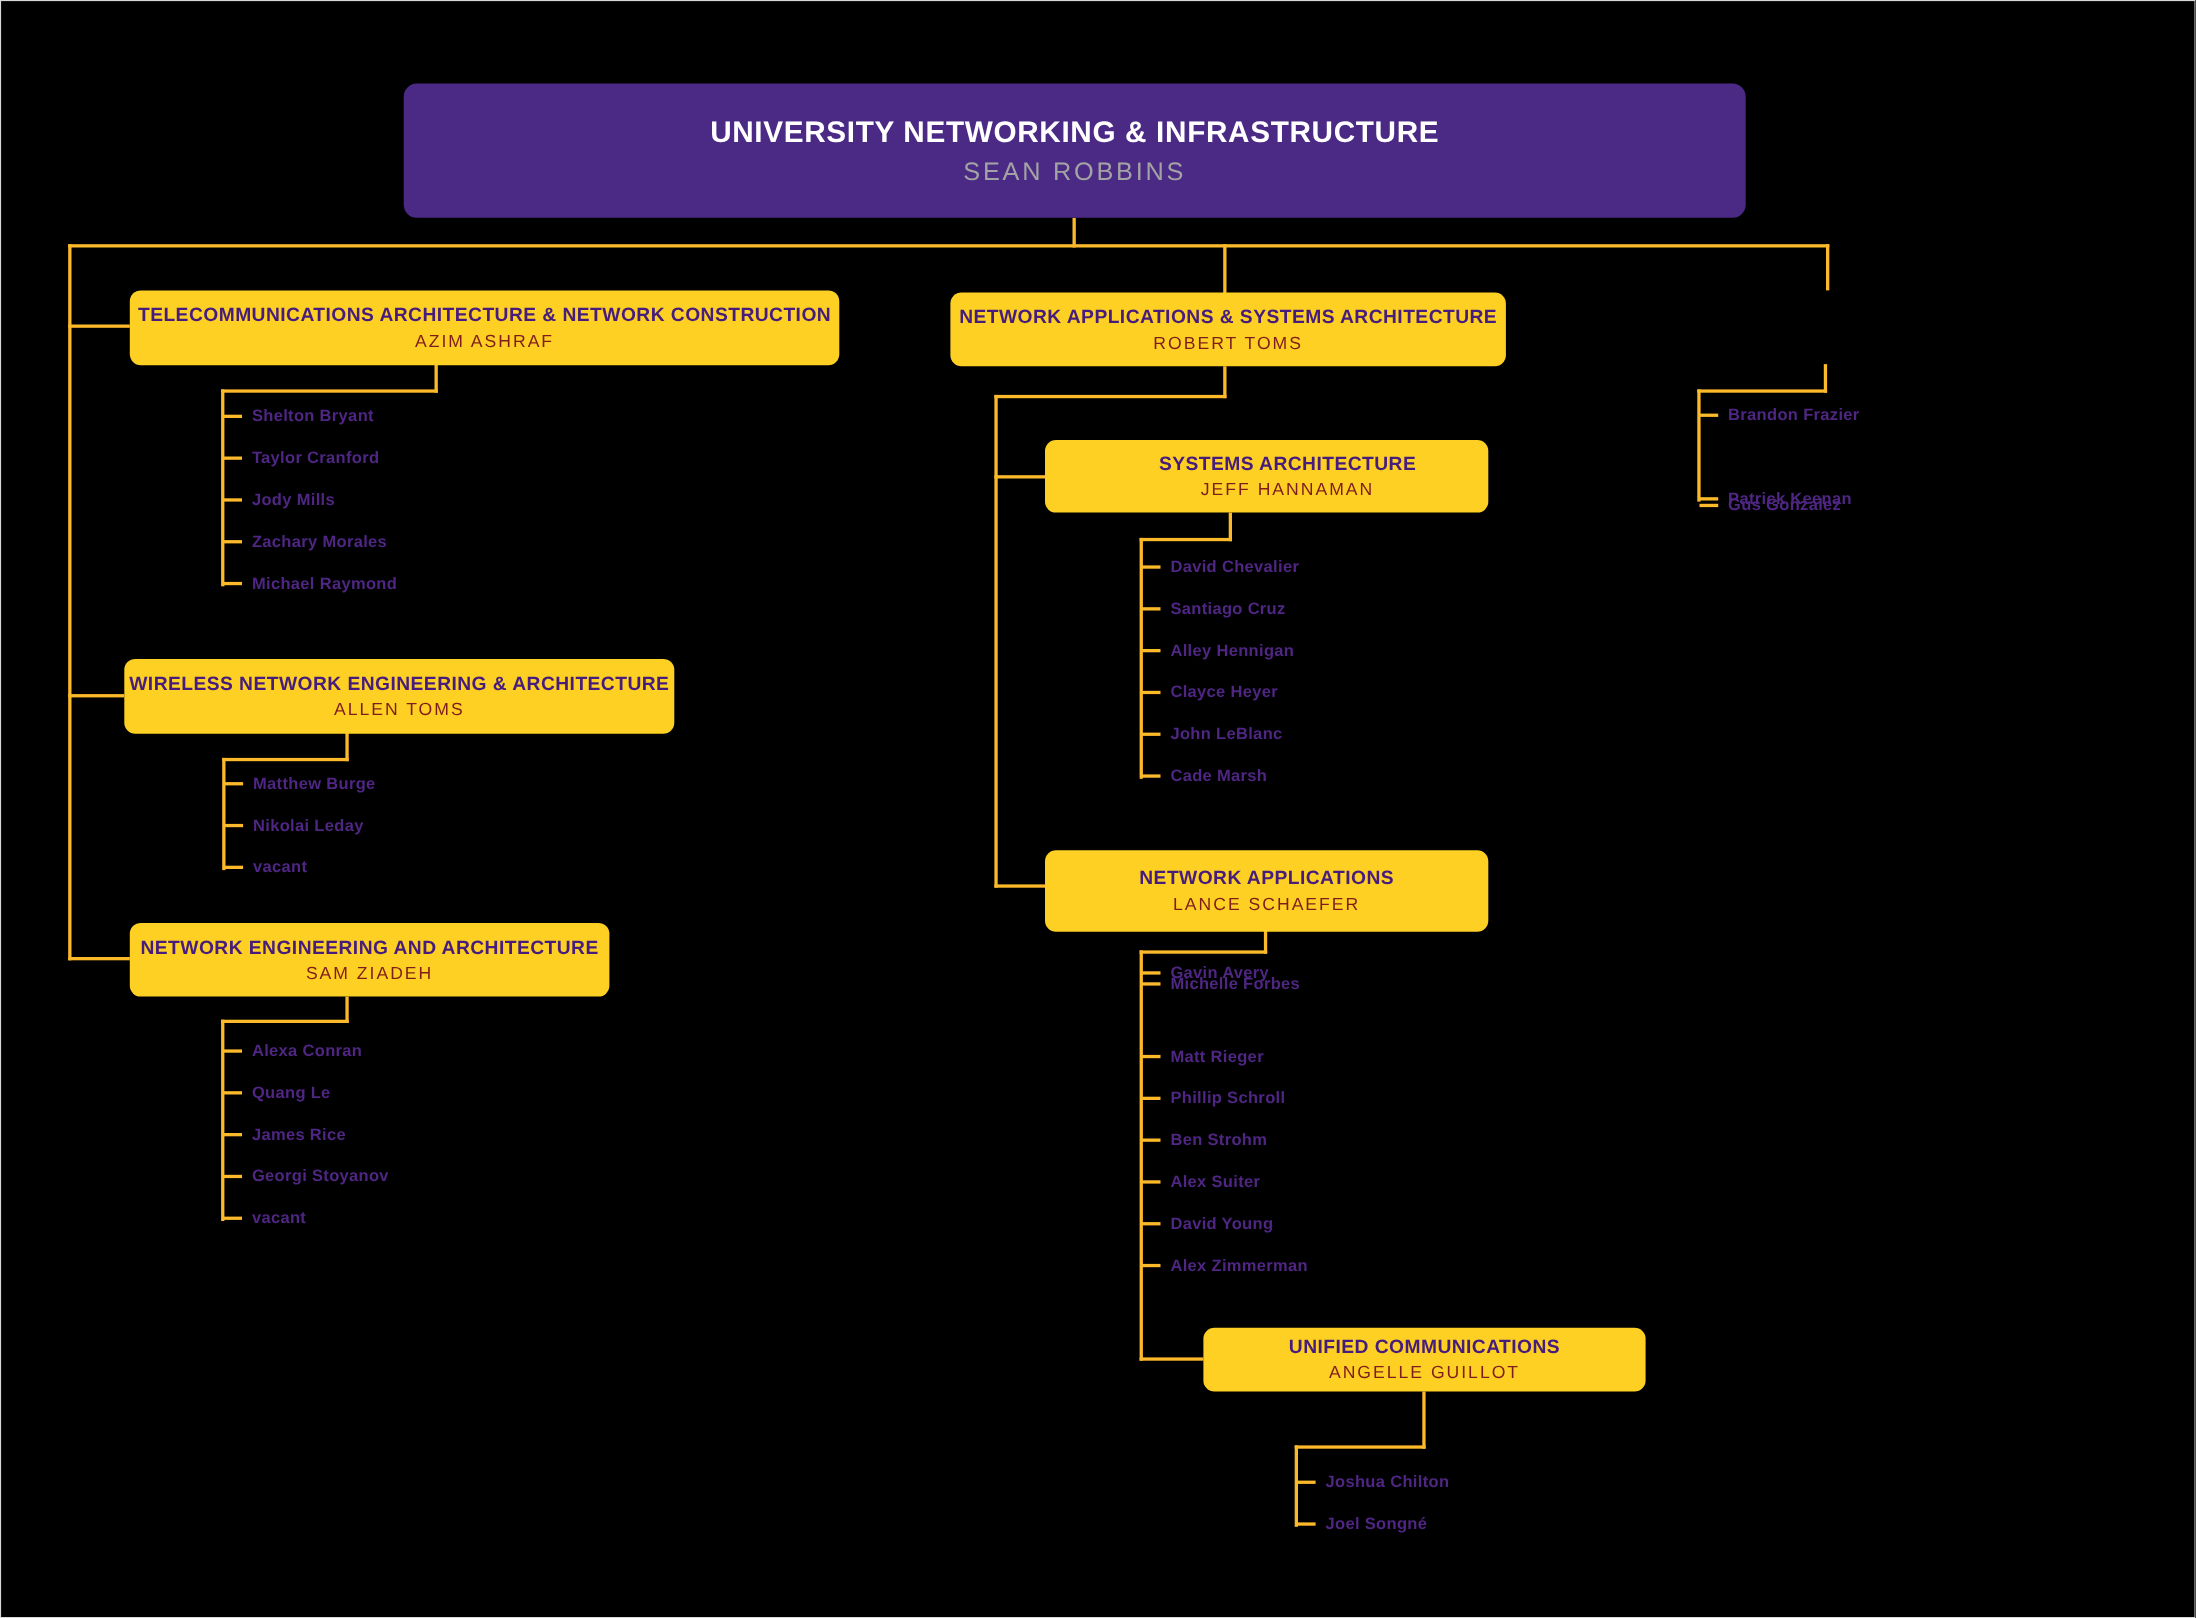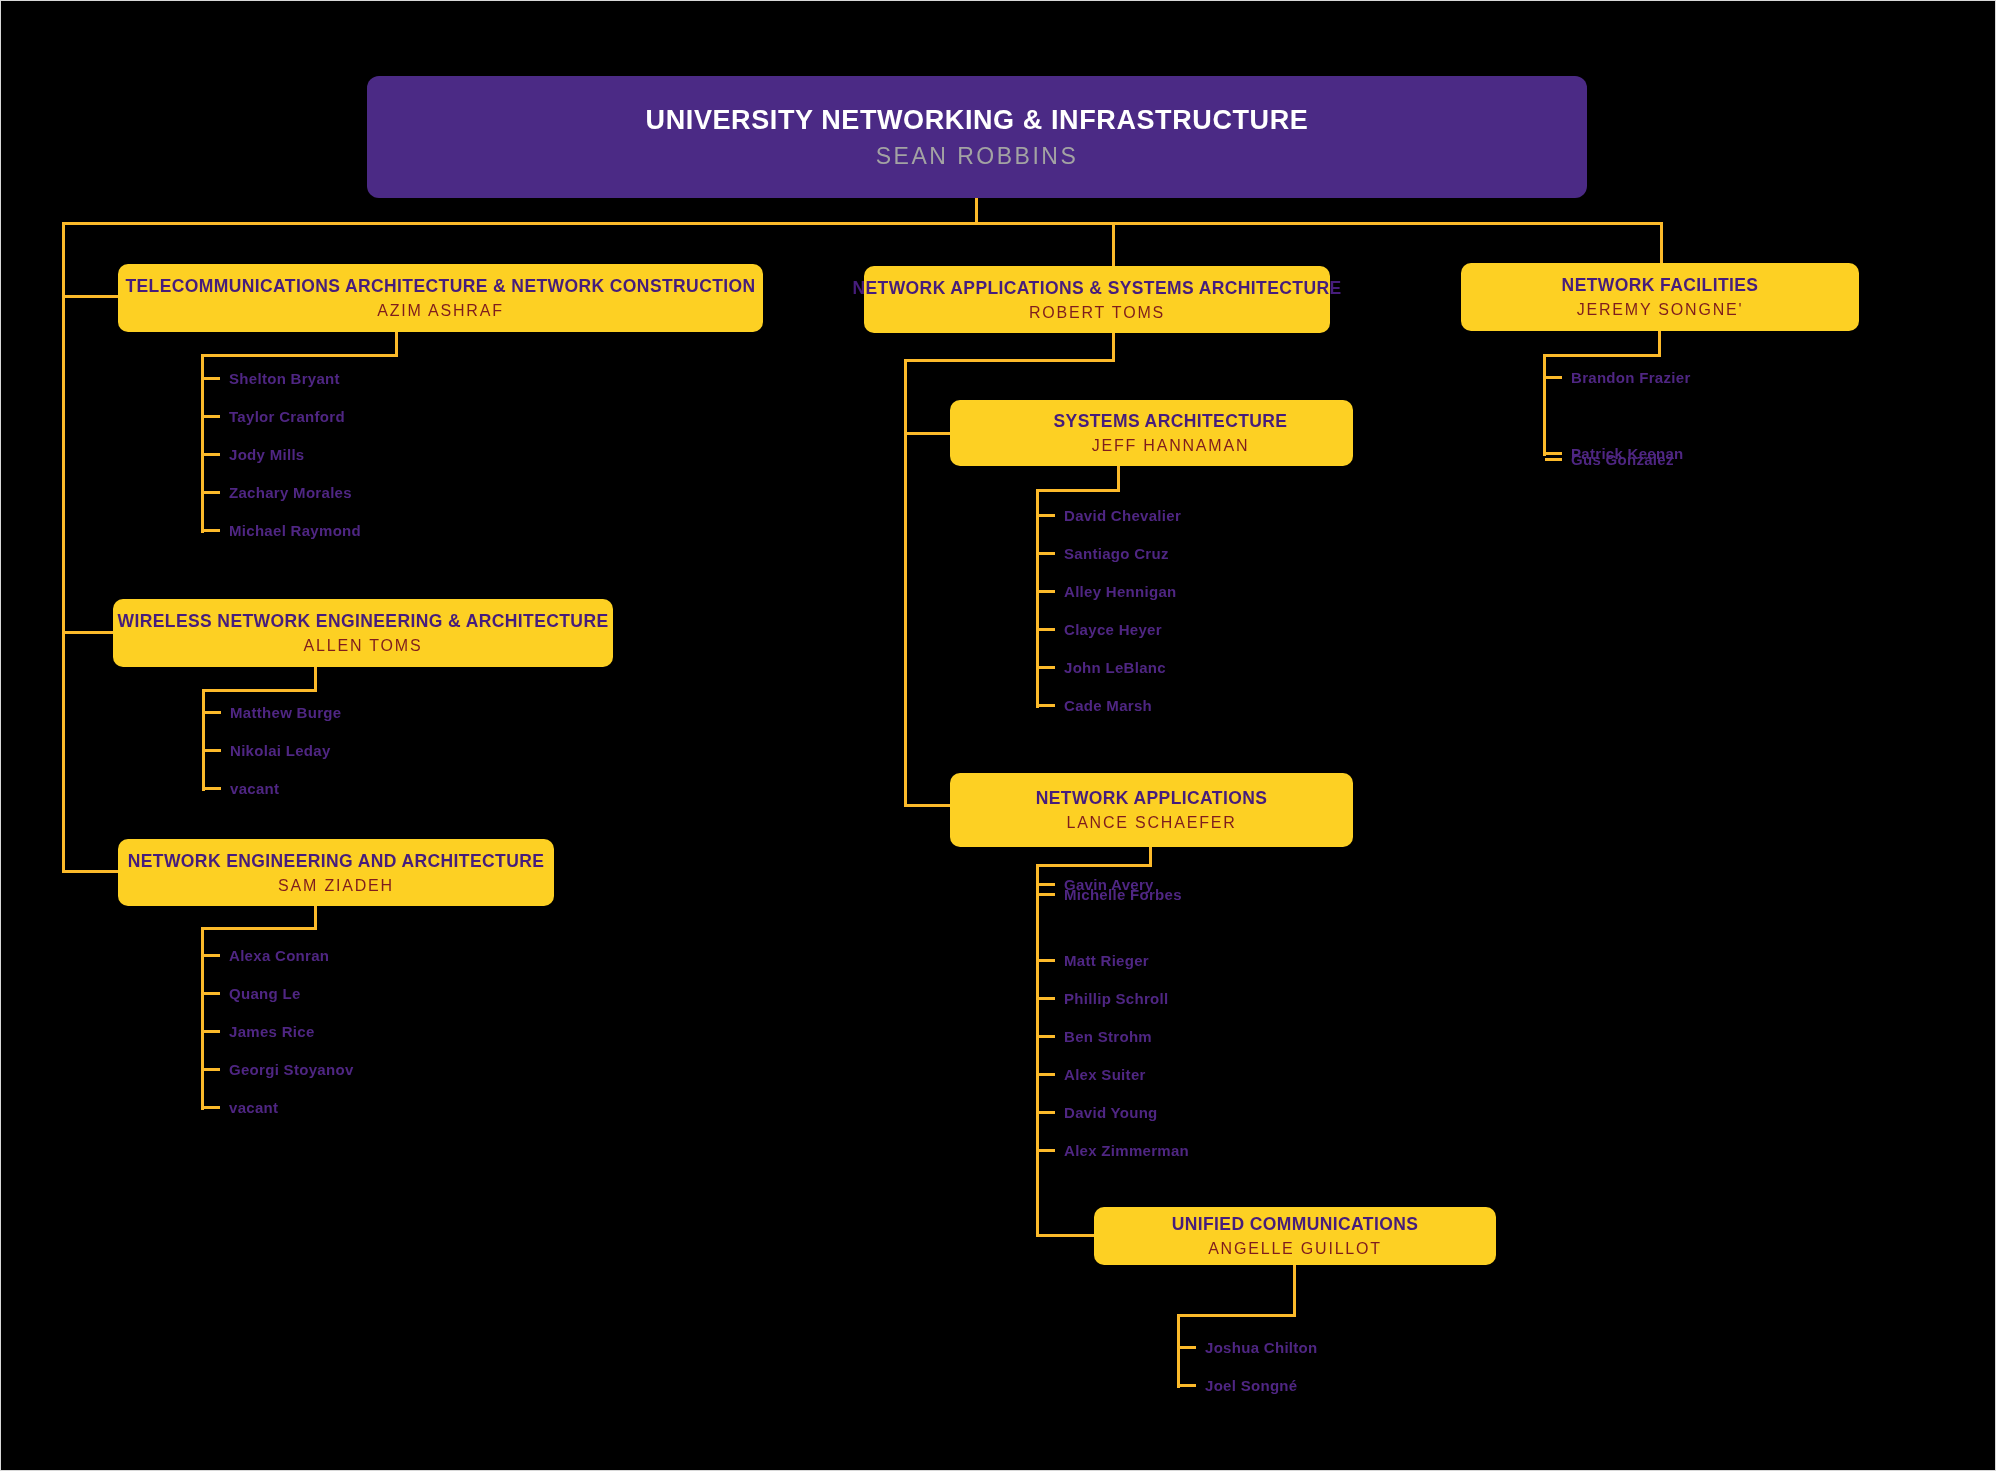--- a/index.html
+++ b/index.html
@@ -106,44 +106,40 @@
   <div class="box" style="left:112px;top:598px;width:500px;height:68px;">
     <div class="title">WIRELESS NETWORK ENGINEERING &amp; ARCHITECTURE</div>
     <div class="mgr">ALLEN TOMS</div>
   </div>
 
   <div class="box" style="left:117px;top:838px;width:436px;height:67px;">
     <div class="title">NETWORK ENGINEERING AND ARCHITECTURE</div>
     <div class="mgr">SAM ZIADEH</div>
   </div>
 
-  <div class="box" style="left:863px;top:265px;width:466px;height:67px;">
+  <div class="box" style="left:863px;top:265px;width:505px;height:67px;">
     <div class="title">NETWORK APPLICATIONS &amp; SYSTEMS ARCHITECTURE</div>
     <div class="mgr">ROBERT TOMS</div>
   </div>
 
   <div class="box" style="left:949px;top:399px;width:403px;height:66px;padding-left:48px;">
     <div class="title">SYSTEMS ARCHITECTURE</div>
     <div class="mgr">JEFF HANNAMAN</div>
   </div>
 
   <div class="box" style="left:949px;top:772px;width:403px;height:74px;">
     <div class="title">NETWORK APPLICATIONS</div>
     <div class="mgr">LANCE SCHAEFER</div>
   </div>
 
   <div class="box" style="left:1093px;top:1206px;width:402px;height:58px;">
     <div class="title">UNIFIED COMMUNICATIONS</div>
     <div class="mgr">ANGELLE GUILLOT</div>
   </div>
 
-  <div class="box" style="left:1460px;top:262px;width:398px;height:68px;">
-    <div class="title">NETWORK FACILITIES</div>
-    <div class="mgr">JEREMY SONGNE'</div>
-  </div>
 
   <div class="member" style="left:228px;top:368px;">Shelton Bryant</div>
   <div class="member" style="left:228px;top:406px;">Taylor Cranford</div>
   <div class="member" style="left:228px;top:444px;">Jody Mills</div>
   <div class="member" style="left:228px;top:482px;">Zachary Morales</div>
   <div class="member" style="left:228px;top:520px;">Michael Raymond</div>
 
   <div class="member" style="left:229px;top:702px;">Matthew Burge</div>
   <div class="member" style="left:229px;top:740px;">Nikolai Leday</div>
   <div class="member" style="left:229px;top:778px;">vacant</div>

